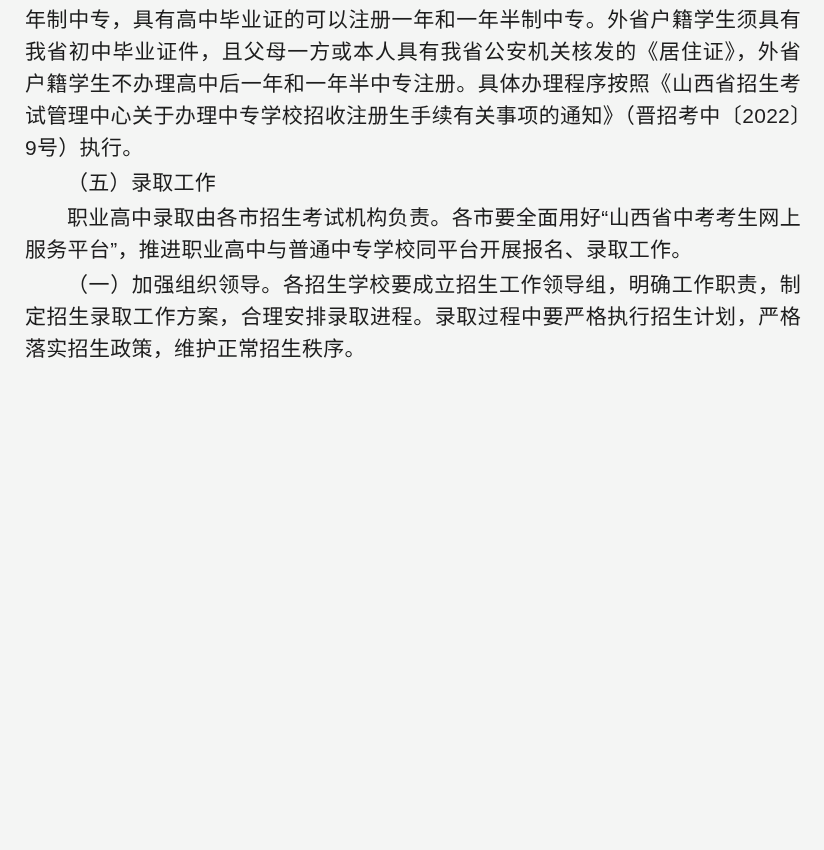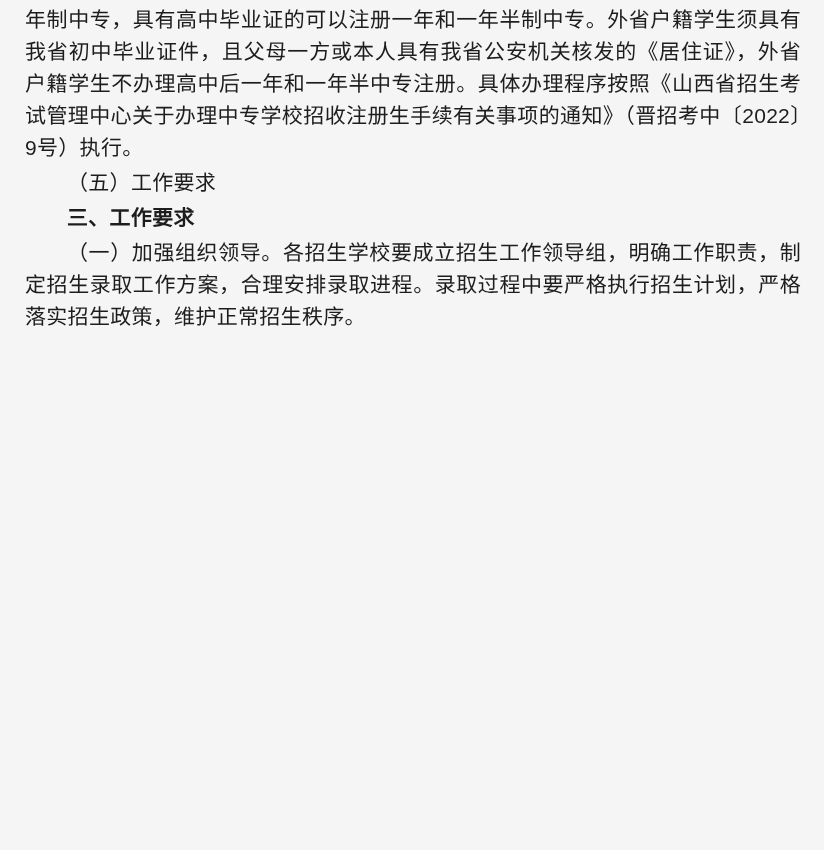--- a/index.html
+++ b/index.html
@@ -35,22 +35,22 @@
 <body>
 
 <div class="page">
 
   <p class="para"><span>年制中专，具有高中毕业证的可以注册一年和一年半制中专。外省户籍学生须具有我省初中毕业证件，且父母一方或本人具有我省公安机关核发的《居住证》，外省户籍学生不办理高中后一年和一年半中专注册。具体办理程序按照《山西省招生考试管理中心关于办理中专学校招收注册生手续有关事项的通知》（晋招考中〔2022〕9号）执行。</span></p>
 
 
 
 
 
-  <p class="para indent"><span>（五）工作要求</span></p>
+  <p class="para indent"><span>（五）录取工作</span></p>
 
 
 
+  <p class="para indent"><span>职业高中录取由各市招生考试机构负责。各市要全面用好“山西省中考考生网上服务平台”，推进职业高中与普通中专学校同平台开展报名、录取工作。</span></p>
 
-  <p class="para indent"><span class="lead">三、工作要求</span></p>
 
   <p class="para indent"><span>（一）加强组织领导。各招生学校要成立招生工作领导组，明确工作职责，制定招生录取工作方案，合理安排录取进程。录取过程中要严格执行招生计划，严格落实招生政策，维护正常招生秩序。</span></p>
 
 </div>
 
 </body></html>

